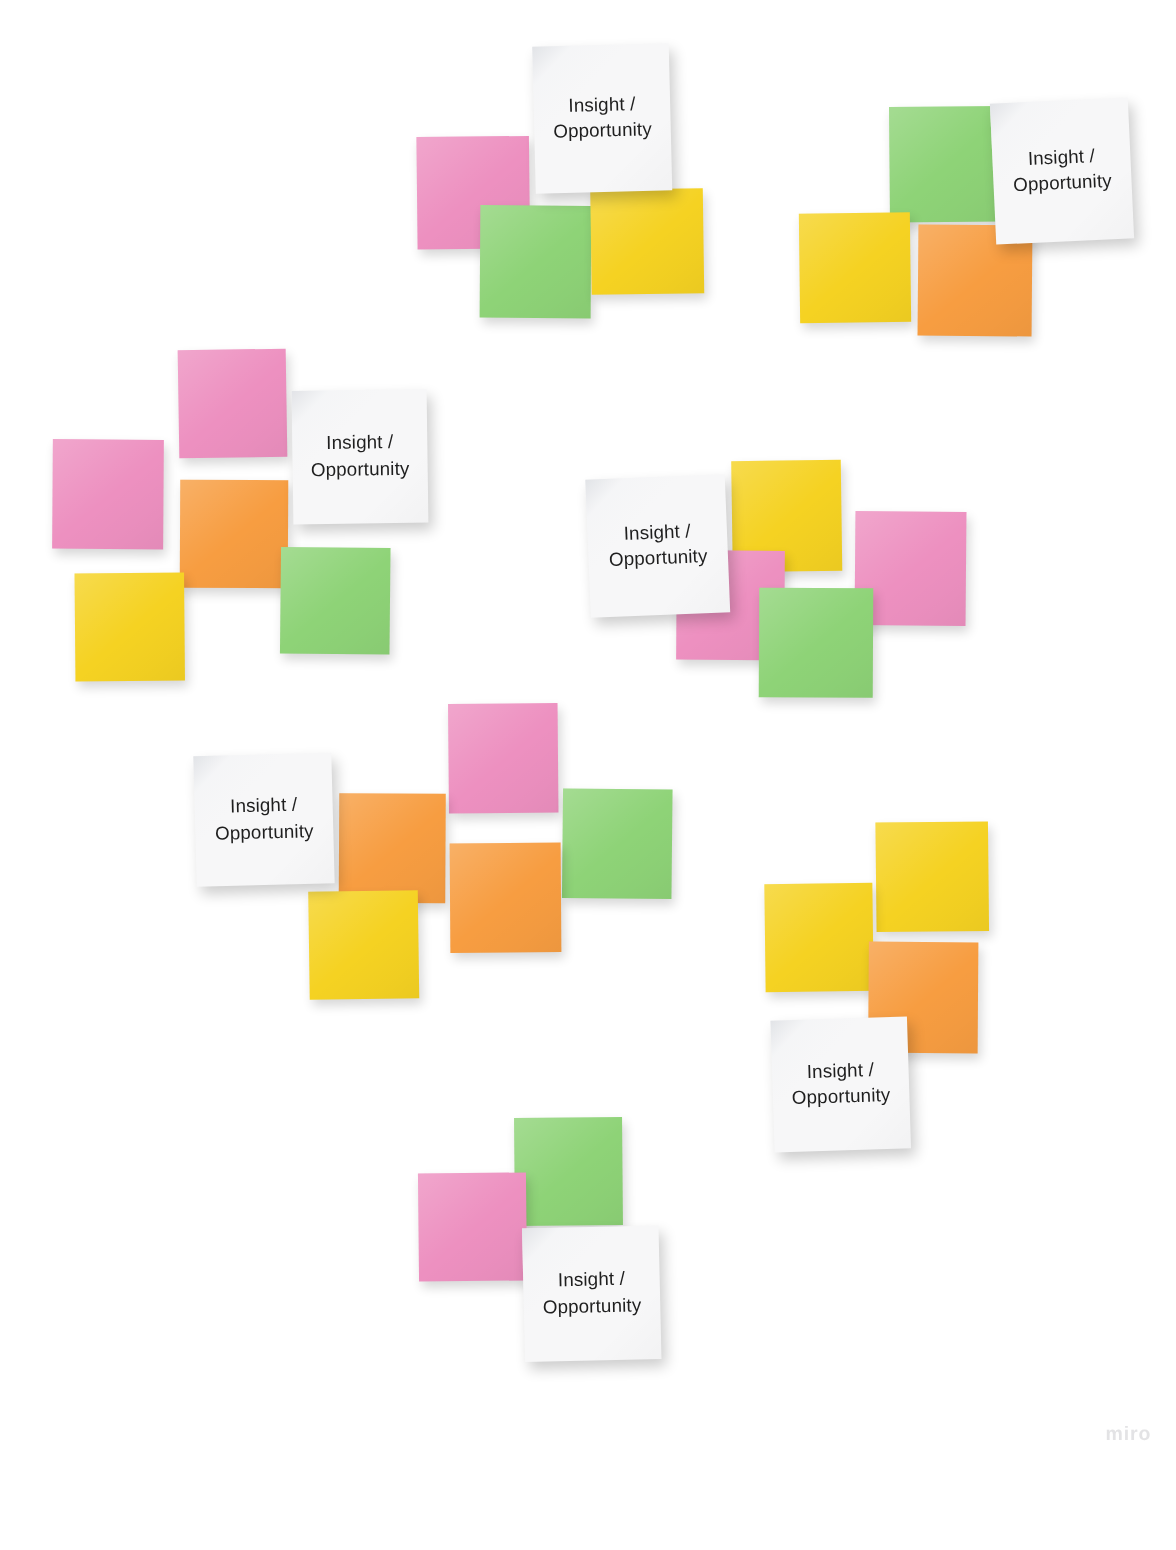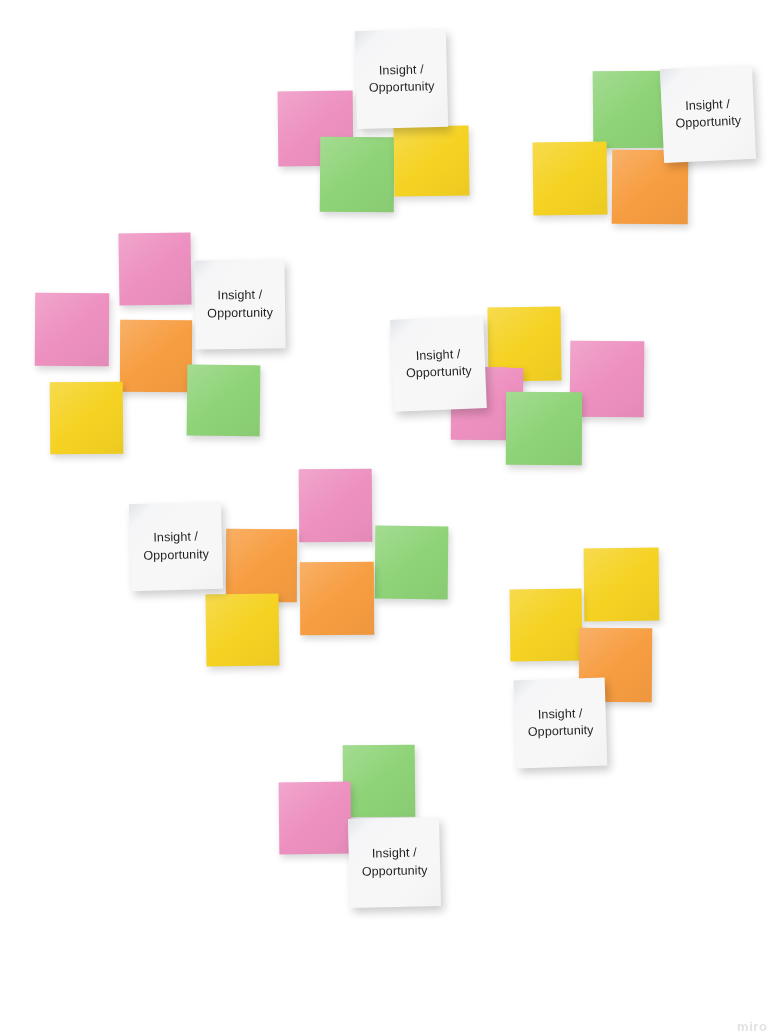--- a/index.html
+++ b/index.html
@@ -149,13 +149,13 @@
     <div class="cluster" style="left: 0px; top: 0px; width: 100%; height: 100%;">
       <div class="note color" style="left: 343px; top: 745px; width: 72px; height: 72px; transform: rotate(-0.5deg); background: rgb(142, 211, 119);"></div>
       <div class="note color" style="left: 279px; top: 782px; width: 72px; height: 72px; transform: rotate(-0.6deg); background: rgb(237, 144, 192);"></div>
       <div class="note white" style="left: 349px; top: 818px; width: 91px; height: 89px; transform: rotate(-1.3deg);">
         <span class="note-label">Insight /
 Opportunity</span>
       </div>
     </div>
   </div>
 
-<div class="watermark" style="left:737px; top:1019px;" id="wm">miro</div>
+<div class="watermark" style="left:737px; top:948px;" id="wm">miro</div>
 
 </body></html>

